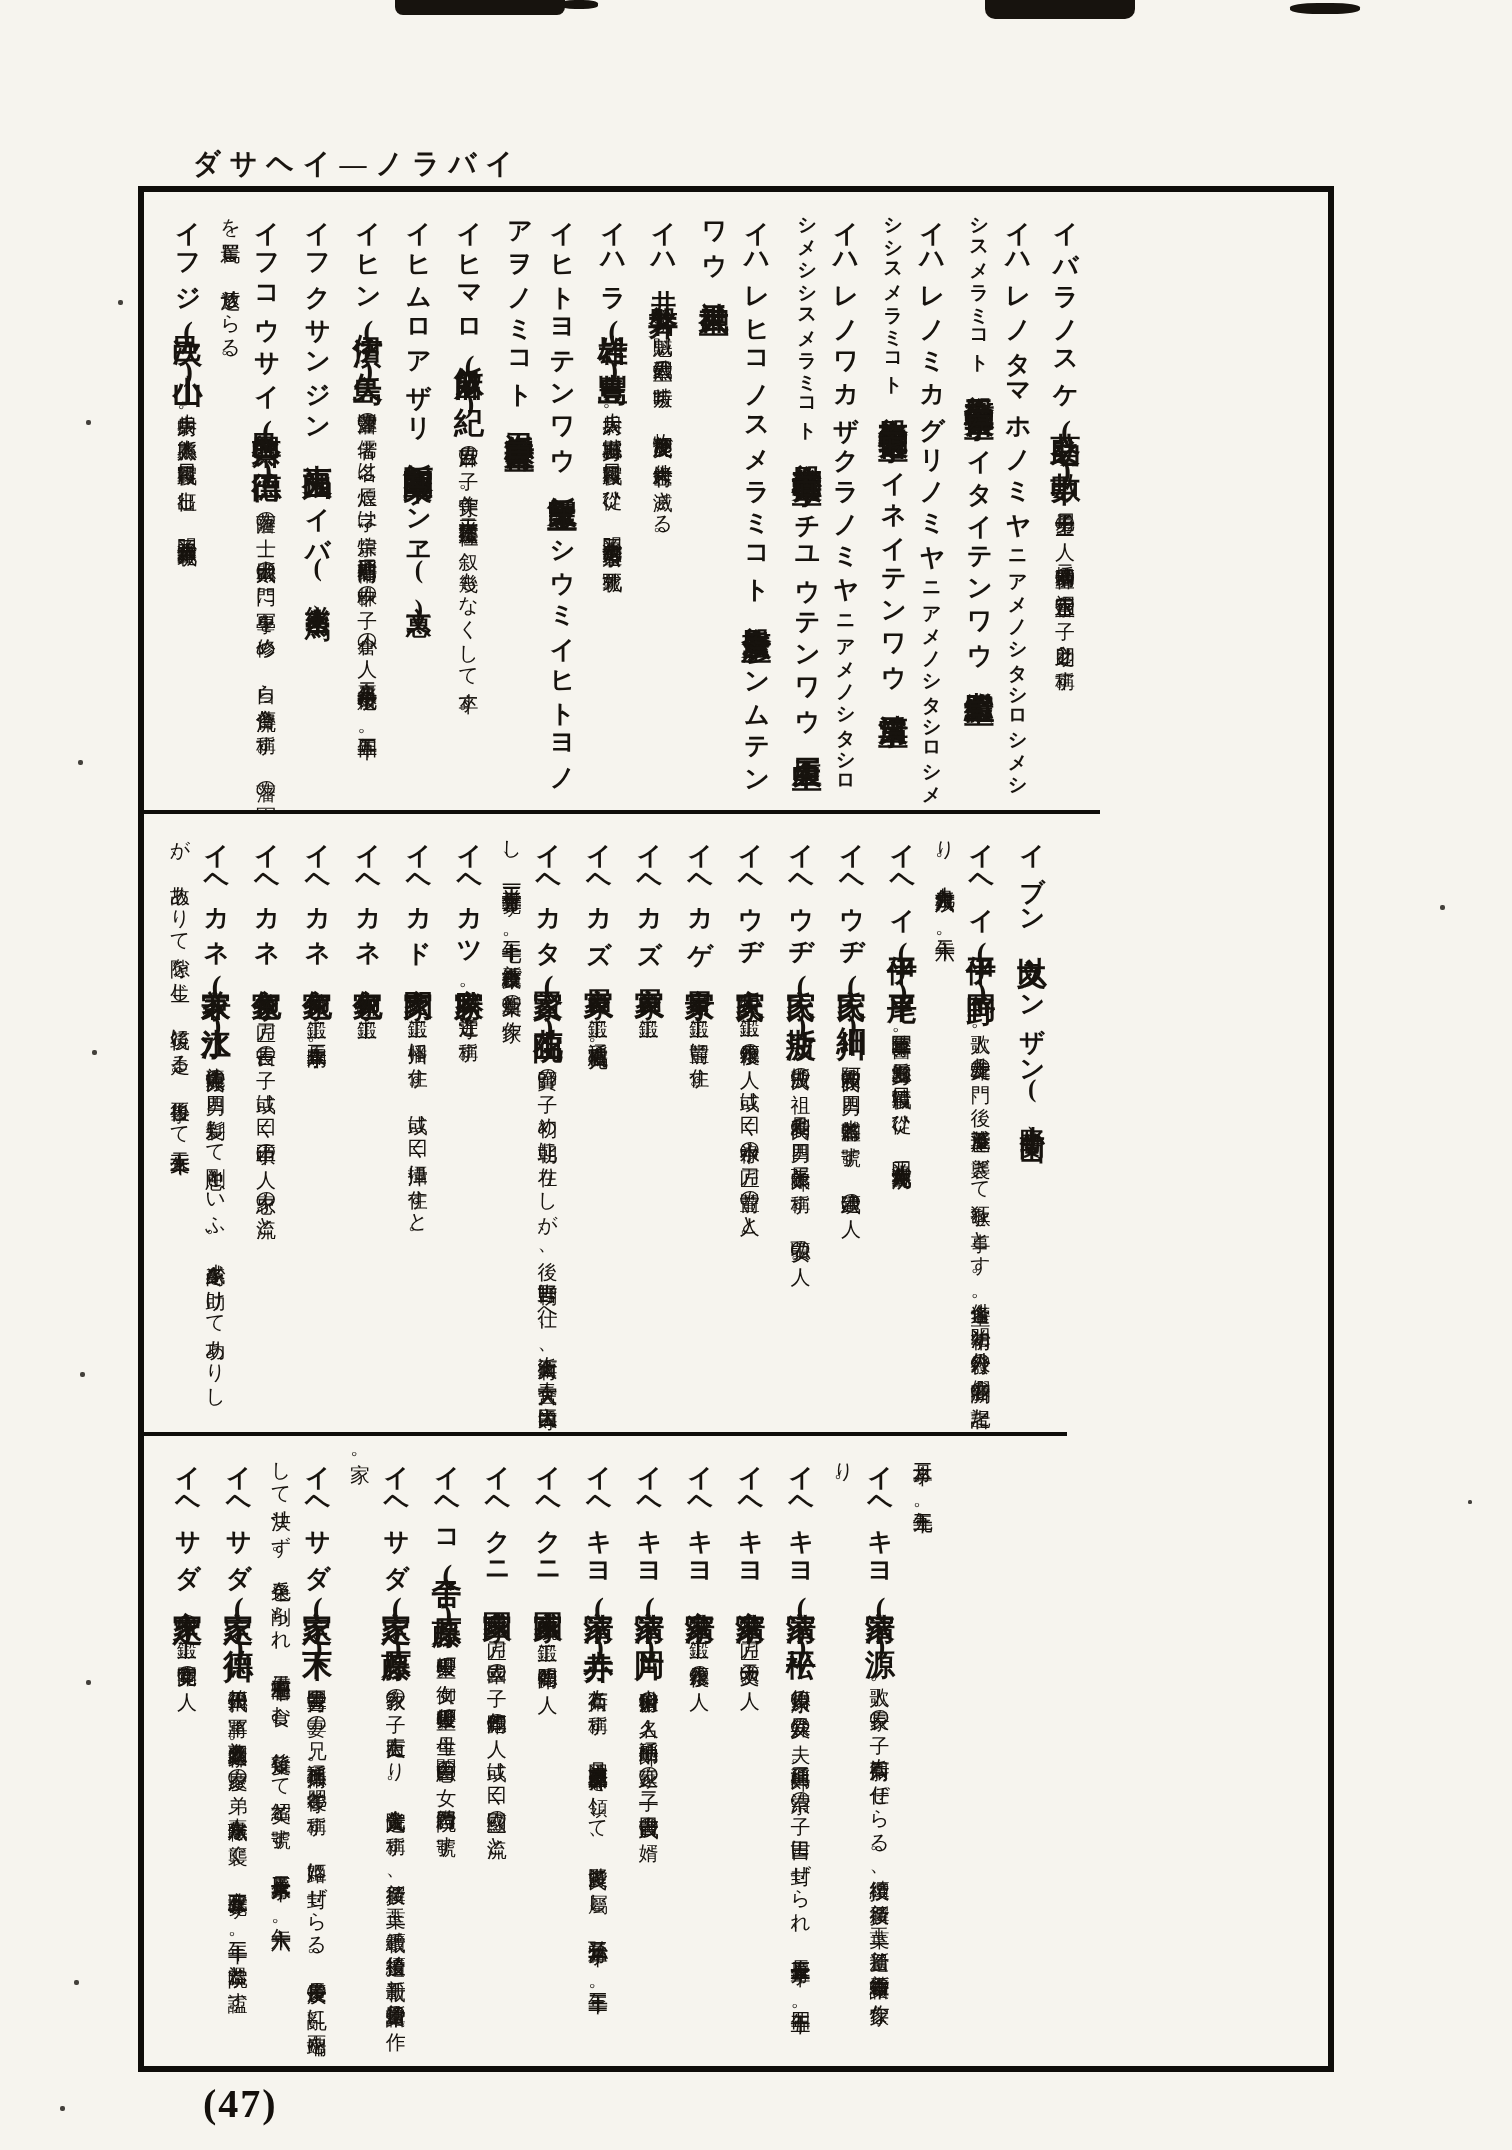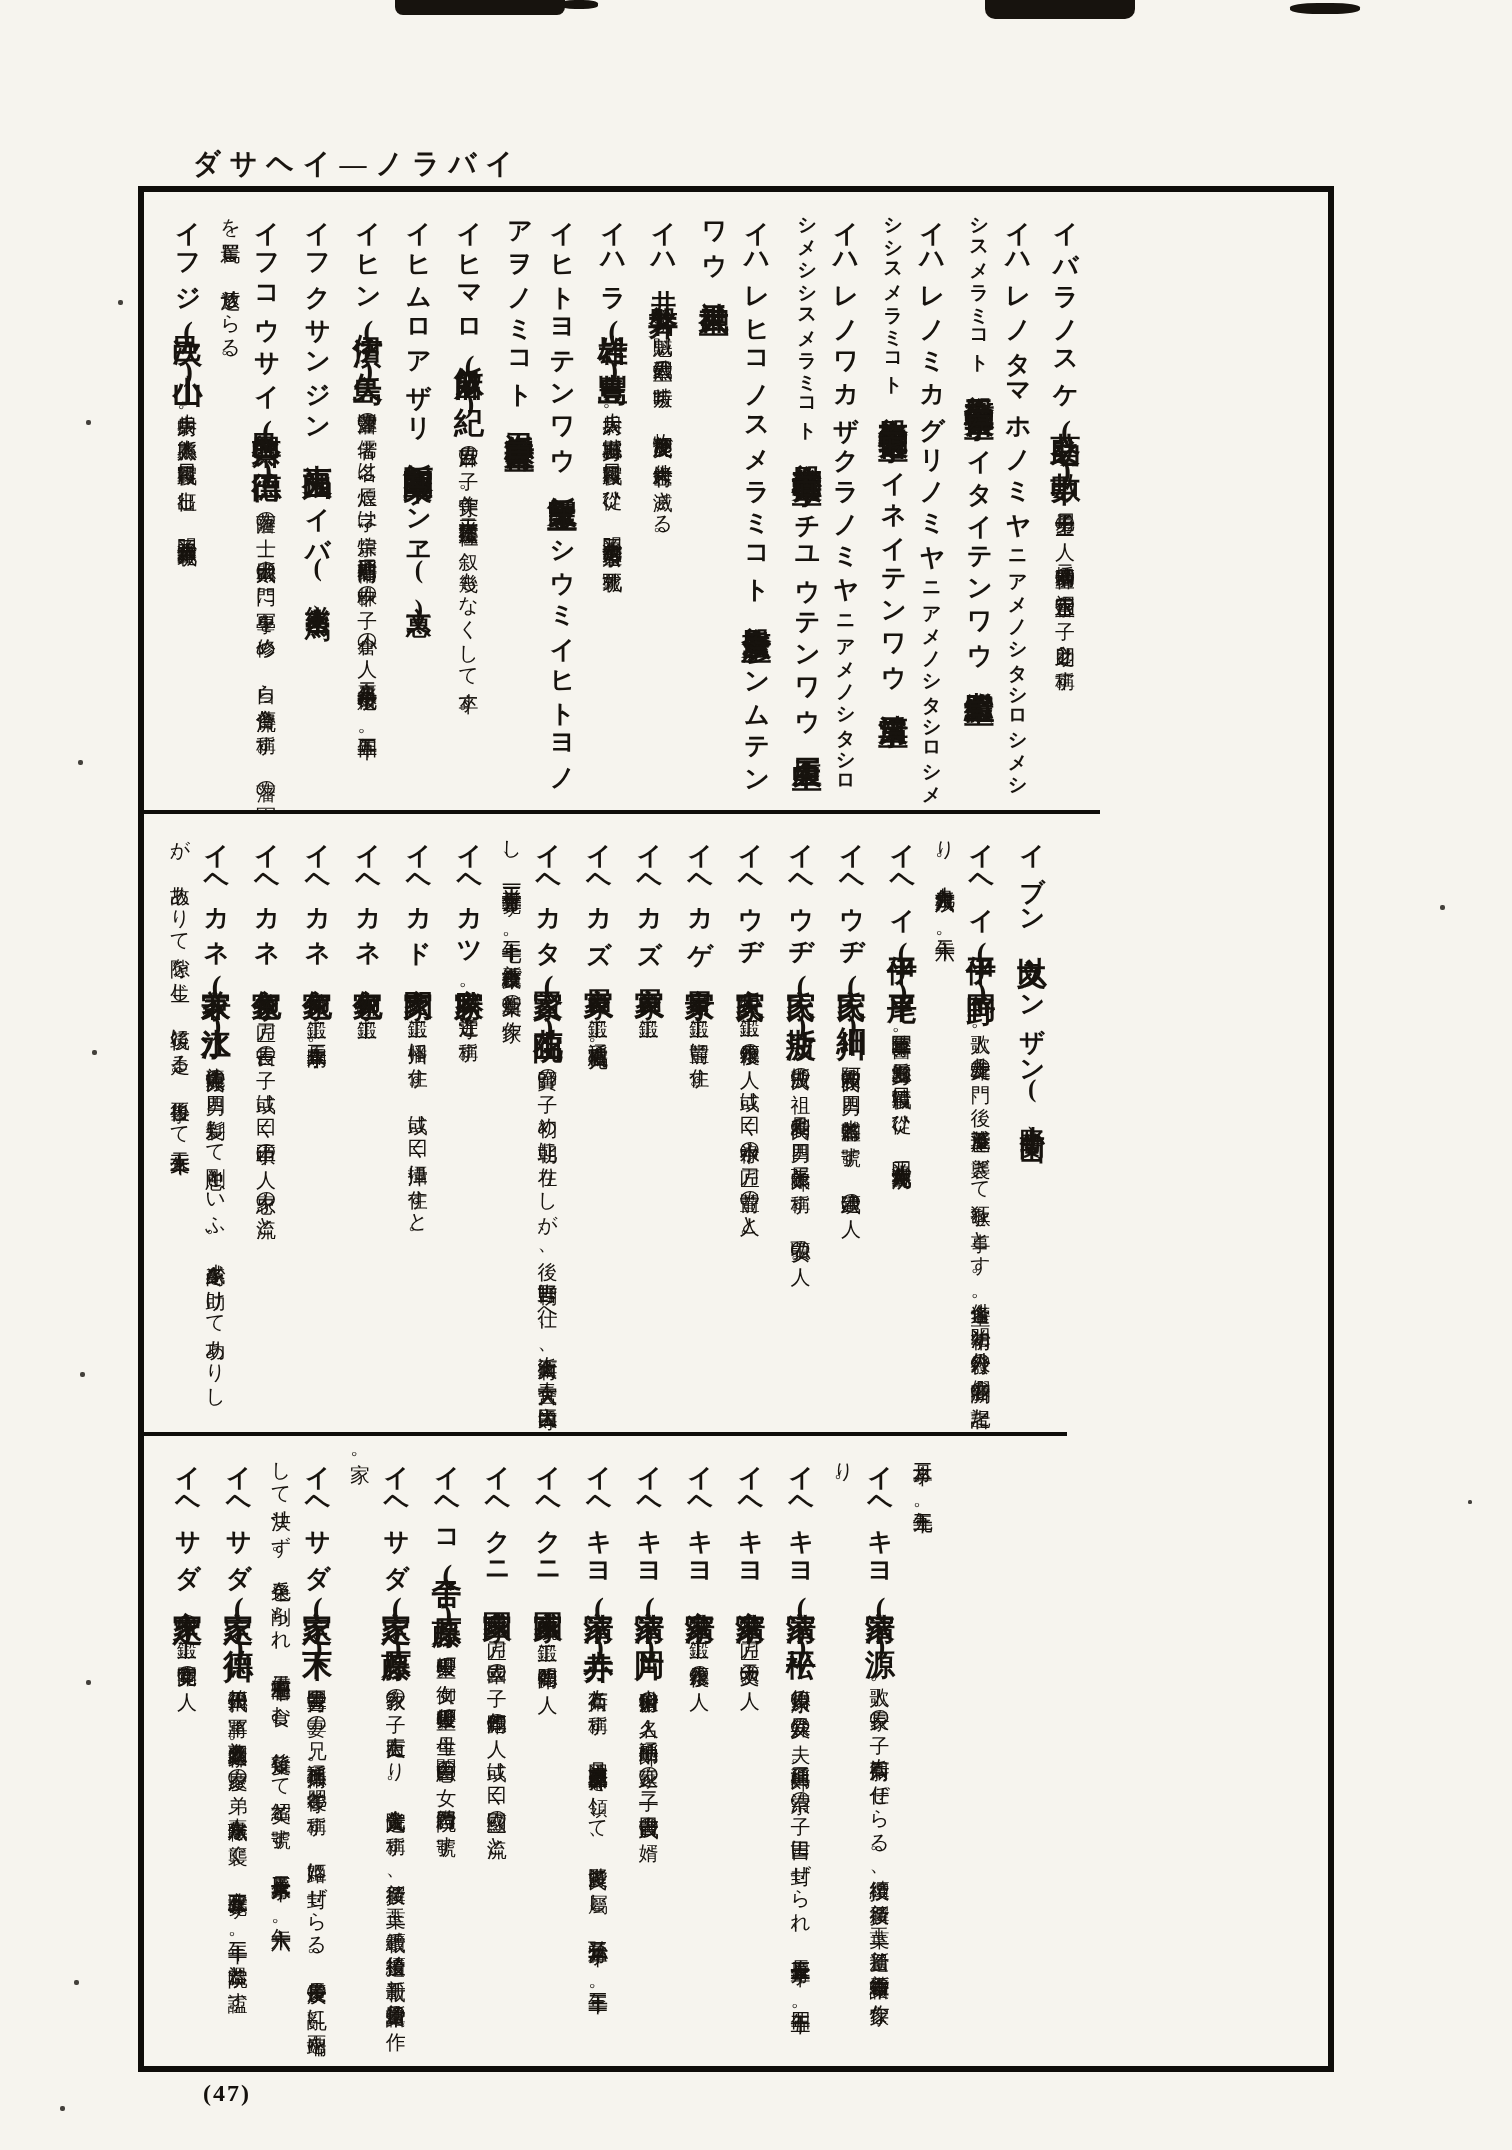--- a/index.html
+++ b/index.html
@@ -31,21 +31,21 @@
   .band-2{height:622px;border-bottom:4px solid #0f0d0a;}
   .band-3{height:622px;}
   .entry{line-height:1.42;margin-block-end:8px;}
   .entry span{margin-inline-end:9px;}
   .seg-h{font-size:25px;font-weight:bold;letter-spacing:4px;}
   .seg-r{font-size:19px;font-weight:bold;letter-spacing:1px;}
   .seg-n{font-size:30px;font-weight:bold;letter-spacing:2px;}
   .seg-b{font-size:20px;letter-spacing:1px;}
   .page-number{
     position:absolute;left:203px;top:2080px;
-    font-size:24px;font-weight:bold;letter-spacing:2px;color:#14100c;
+    font-size:40px;font-weight:bold;letter-spacing:2px;color:#14100c;
   }
   
   .noise{position:absolute;background:#17130e;border-radius:40%;}
   .n1{left:395px;top:0;width:170px;height:15px;border-radius:0 0 8px 8px;}
   .n2{left:985px;top:0;width:150px;height:19px;border-radius:0 0 10px 10px;}
   .n3{left:1290px;top:3px;width:70px;height:11px;}
   .n4{left:560px;top:0;width:38px;height:9px;}
   .d{width:5px;height:5px;opacity:.8;}
   .d1{left:86px;top:420px;}  .d2{left:78px;top:760px;}
   .d3{left:92px;top:1050px;} .d4{left:80px;top:1372px;}

